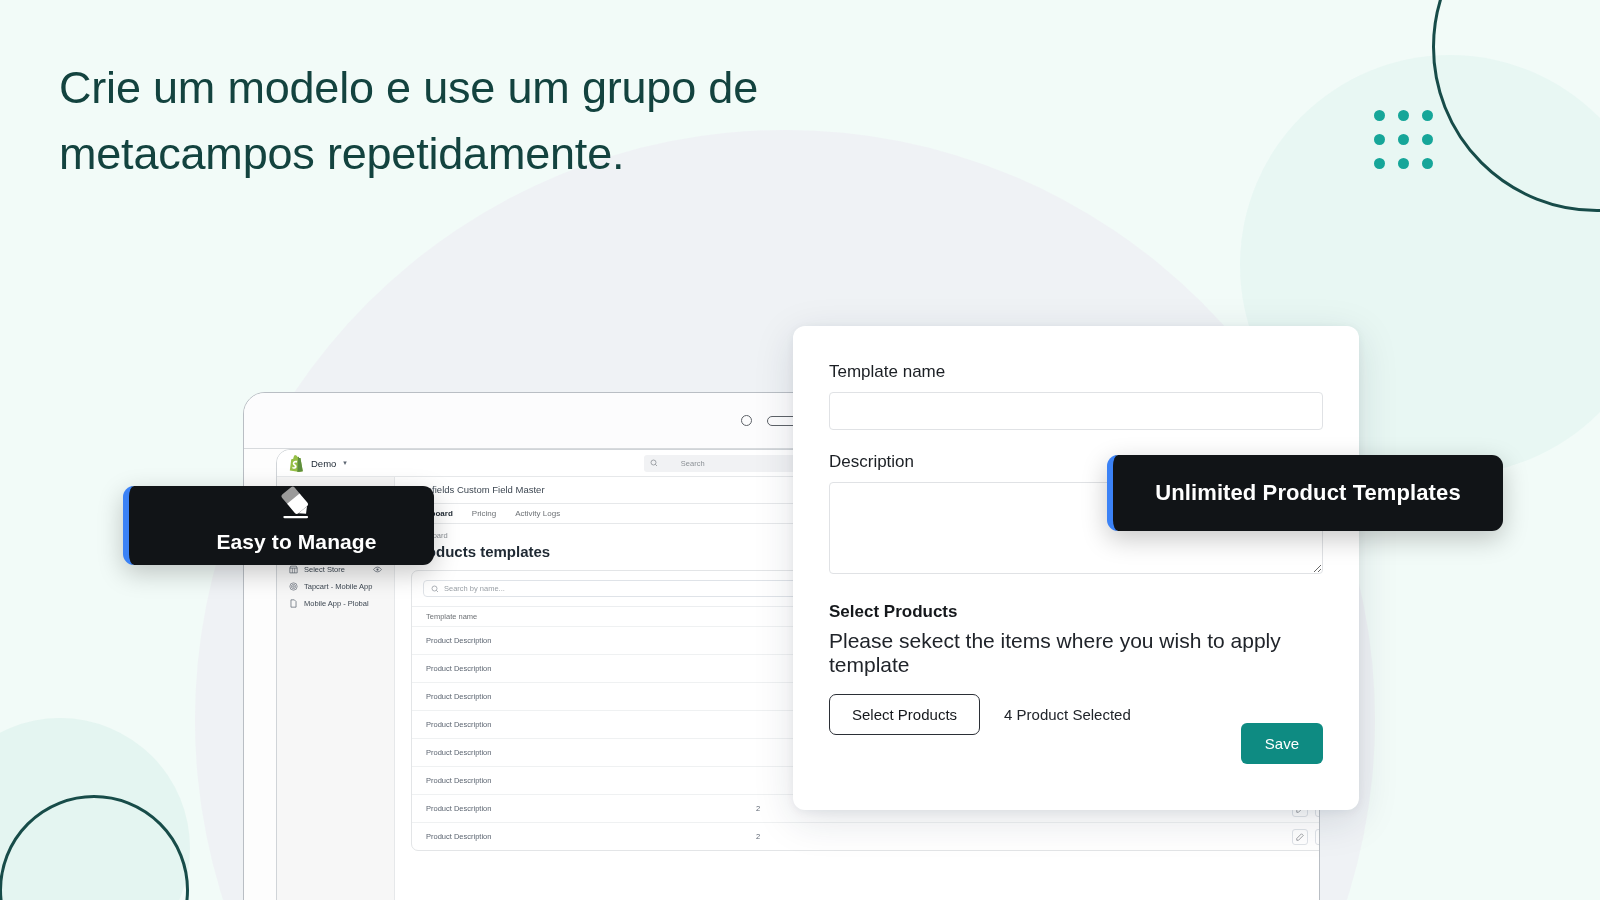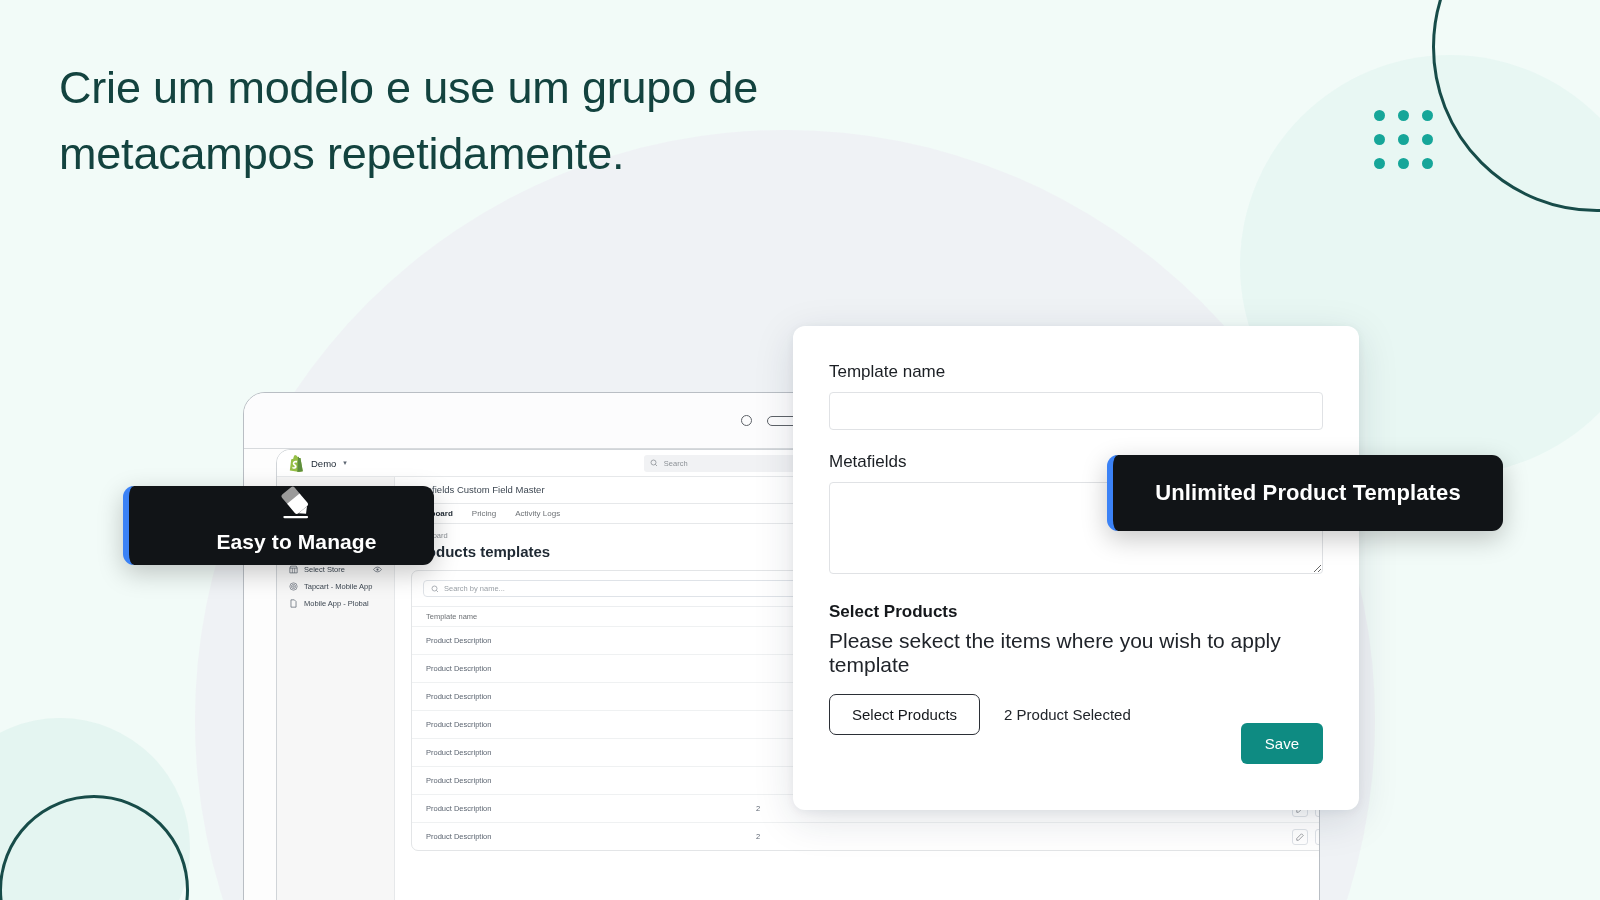--- a/index.html
+++ b/index.html
@@ -71,21 +71,21 @@
             border-radius:14px 14px 0 0; overflow:hidden; }
 
   .sh-top { height:27px; display:flex; align-items:center; gap:7px;
             padding:0 12px; border-bottom:1px solid #e6e8ea; background:#fff; }
   .sh-logo { width:15px; height:17px; position:relative; }
   .sh-logo svg { display:block; }
   .sh-store { font-size:9.5px; color:#212b36; }
   .caret { font-size:7px; color:#5c6571; }
   .sh-search {
     margin-left:290px; width:205px; height:17px; background:#f1f2f4;
-    border-radius:3px; display:flex; align-items:center; gap:6px; padding:0 6px;
+    border-radius:3px; display:flex; align-items:center; gap:23px; padding:0 6px;
     font-size:7.5px; color:#8c9196;
   }
 
   .sh-body { display:flex; height:100%; }
   .sidebar { width:118px; background:#f7f7f7; border-right:1px solid #e6e8ea;
              padding-top:5px; flex-shrink:0; }
   .nav-item { display:flex; align-items:center; gap:6px; height:16px;
               padding:0 8px; font-size:7.5px; color:#3d4752; margin:1px 4px;
               border-radius:4px; }
   .nav-item.active { background:#ededed; color:#0f7a66; font-weight:700; }
@@ -424,29 +424,29 @@
         </div>
       </div>
     </div>
   </div>
 </div>
 
 <div class="card">
   <div class="f-label">Template name</div>
   <input class="f-input" type="text" value="" style="">
 
-  <div class="f-label" style="margin-top:22px">Metafields</div>
+  <div class="f-label" style="margin-top:22px">Description</div>
   <textarea class="f-textarea" style=""></textarea>
 
   <div class="sp-title">Select Products</div>
   <div class="sp-sub">Please sekect the items where you wish to apply template</div>
 
   <div class="sp-row">
     <button class="btn-outline">Select Products</button>
-    <span class="sel-count">2 Product Selected</span>
+    <span class="sel-count">4 Product Selected</span>
   </div>
 
   <button class="btn-save">Save</button>
 </div>
 
 <div class="badge badge-manage">
   <svg class="eraser" viewBox="0 0 44 42">
     <g transform="rotate(-40 22 19)">
       <rect x="12" y="1" width="19" height="15" rx="3" fill="#9a9a9a"></rect>
       <path d="M12 13h19v14a3 3 0 01-3 3h-13a3 3 0 01-3-3z" fill="#ffffff"></path>

